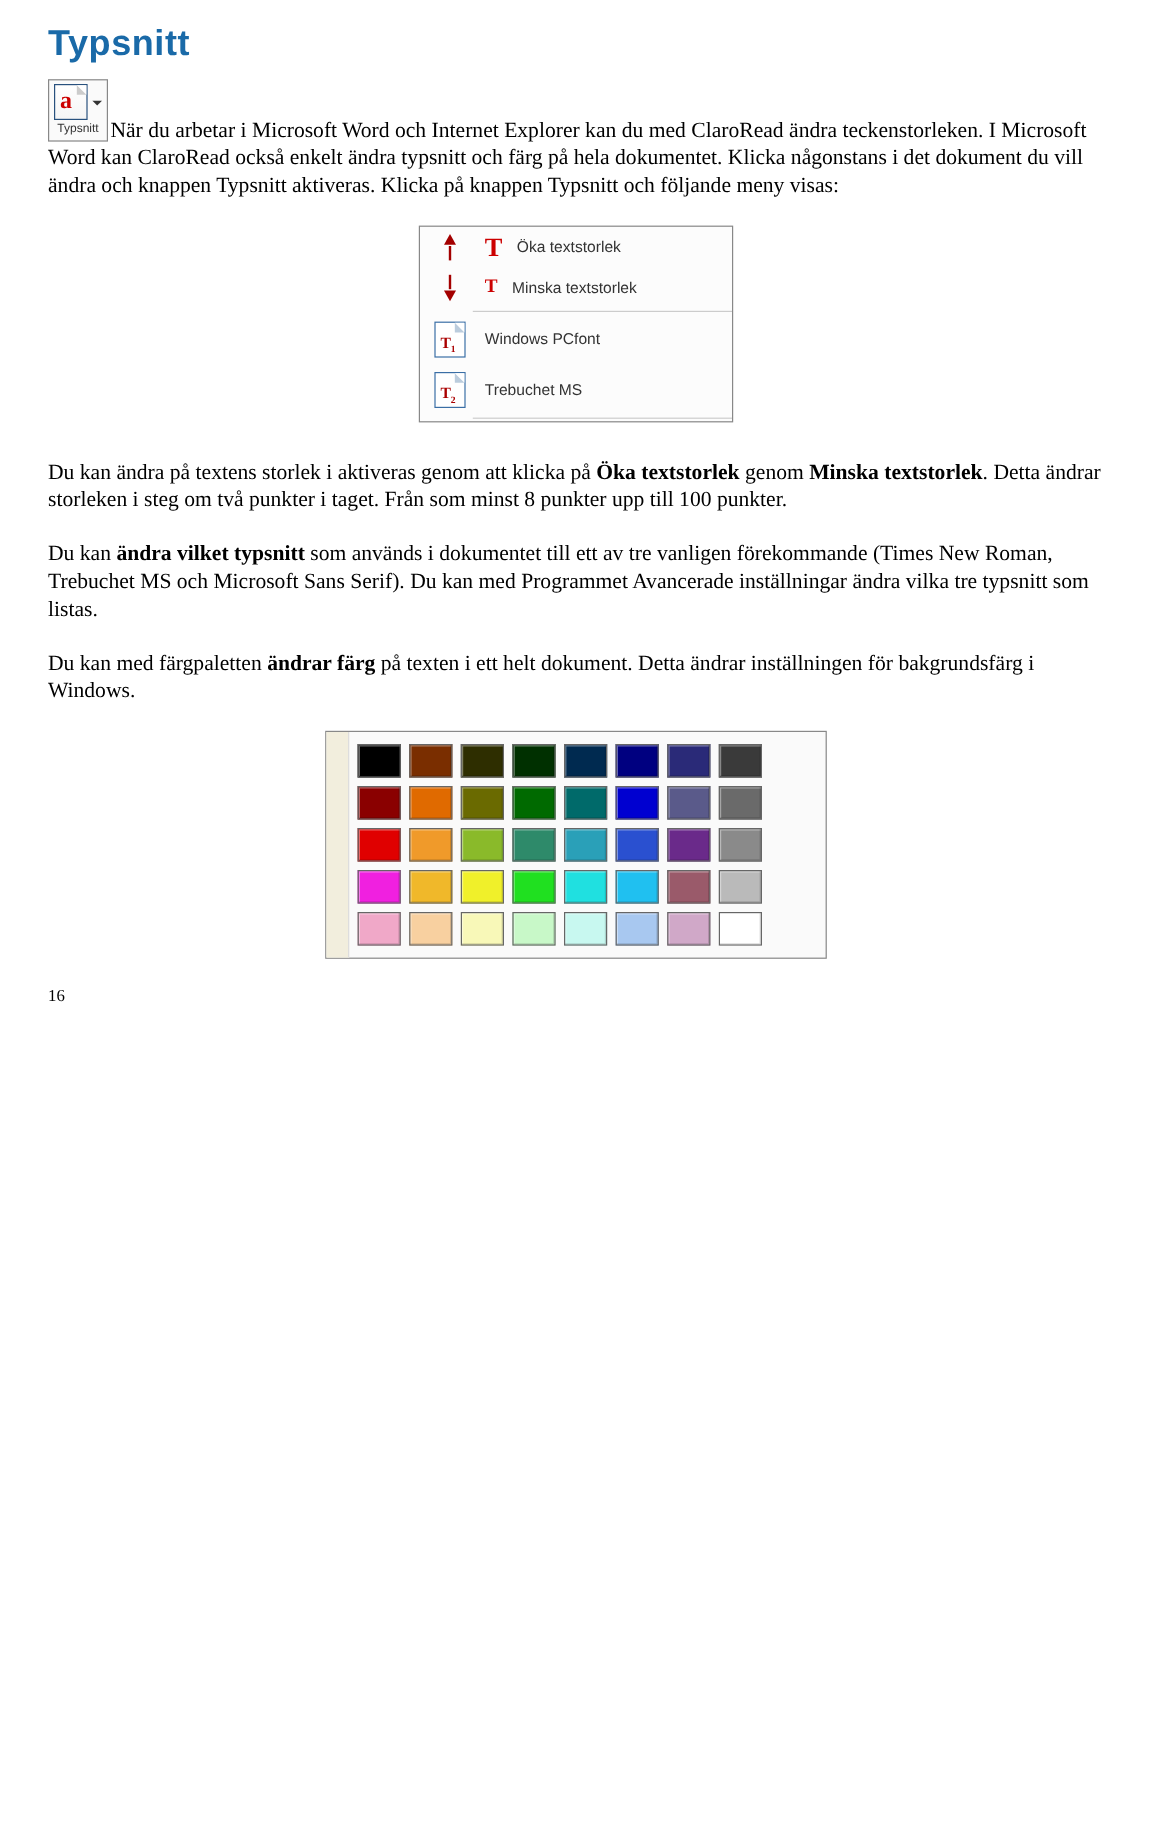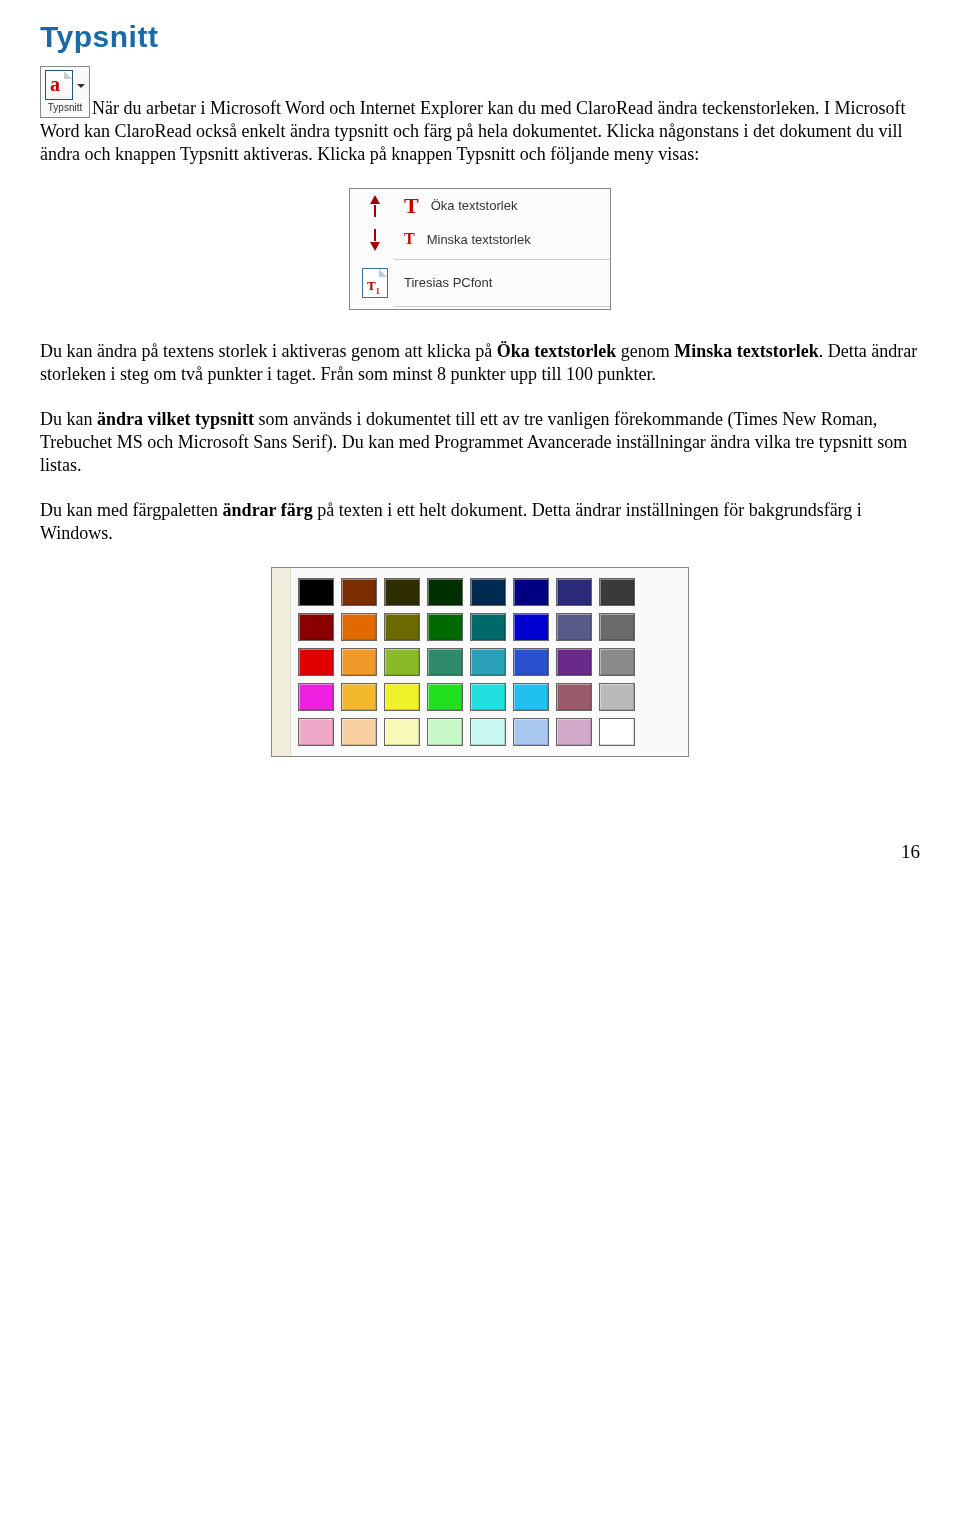--- a/index.html
+++ b/index.html
@@ -113,21 +113,21 @@
   .palette-grid{
     display:grid;
     grid-template-columns: repeat(8, 36px);
     grid-auto-rows: 28px;
     gap: 7px;
   }
   .swatch{
     border:1px solid #666;
     box-shadow: inset -1px -1px 0 rgba(0,0,0,0.15), inset 1px 1px 0 rgba(255,255,255,0.4);
   }
-  .page-num{ text-align:right; margin-top:84px; font-size:19px;}
+  .page-num{ text-align:left; margin-top:24px; font-size:14px;}
 </style>
 </head>
 <body>
 
 <h1 class="page-title">Typsnitt</h1>
 
 <p>
   <span class="typsnitt-button">
     <span style="display:flex;align-items:flex-start;">
       <span class="doc-icon">
@@ -160,21 +160,29 @@
     <span class="letterT" style="font-size:16px;">T</span>
     <span>Minska textstorlek</span>
   </div>
   <div class="sep"></div>
   <div class="row">
     <span class="icon-cell">
         <span class="font-doc">
           <span class="lbl">T<span class="sub">1</span></span>
         </span>
       </span>
-    <span>Tiresias PCfont</span>
+    <span>Windows PCfont</span>
+  </div>
+  <div class="row">
+    <span class="icon-cell">
+        <span class="font-doc">
+          <span class="lbl">T<span class="sub">2</span></span>
+        </span>
+      </span>
+    <span>Trebuchet MS</span>
   </div>
   <div class="sep"></div>
 </div>
 
 <p>
   <span>Du kan ändra på textens storlek i aktiveras genom att klicka på </span><b>Öka textstorlek</b><span> genom </span><b>Minska textstorlek</b><span>. Detta ändrar storleken i steg om två punkter i taget. Från som minst 8 punkter upp till 100 punkter.</span>
 </p>
 
 <p>
   <span>Du kan </span><b>ändra vilket typsnitt</b><span> som används i dokumentet till ett av tre vanligen förekommande (Times New Roman, Trebuchet MS och Microsoft Sans Serif). Du kan med Programmet Avancerade inställningar ändra vilka tre typsnitt som listas.</span>

